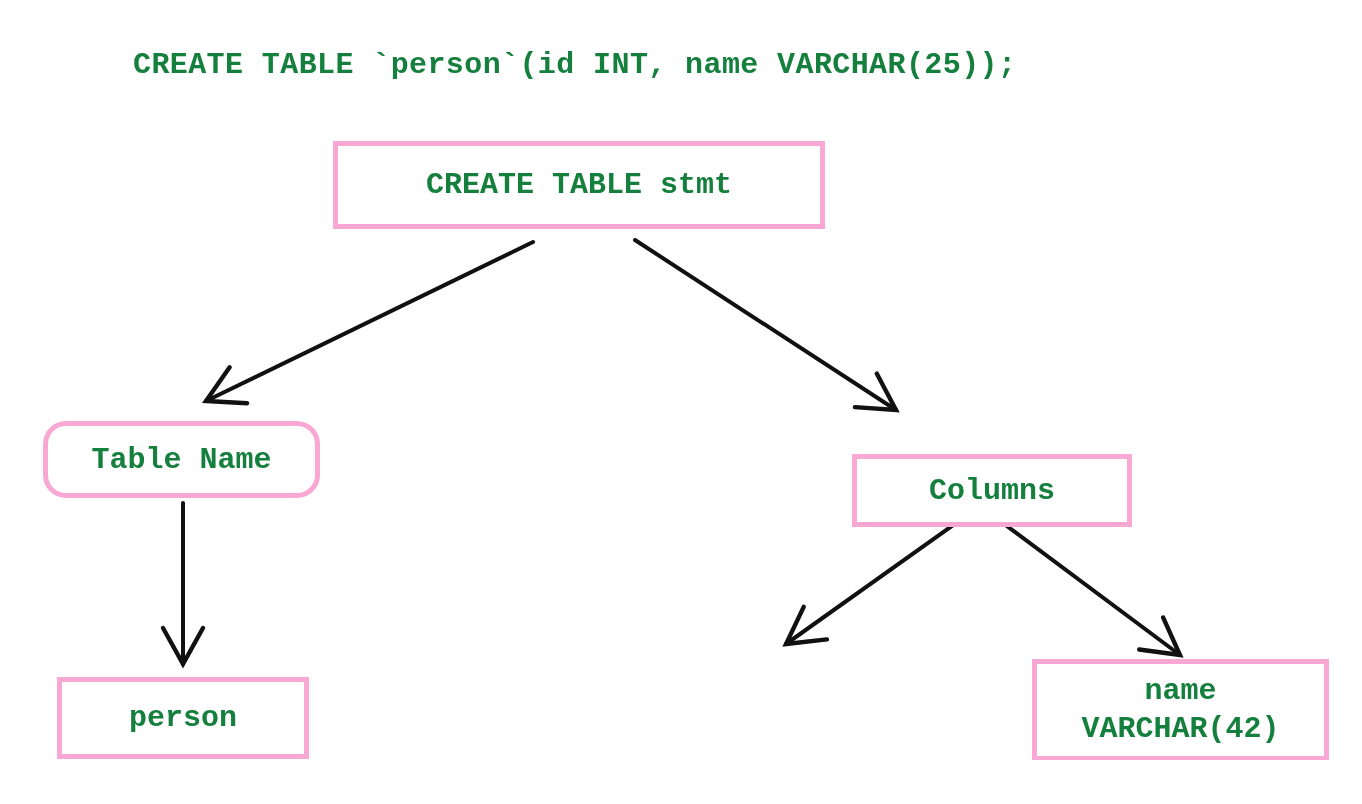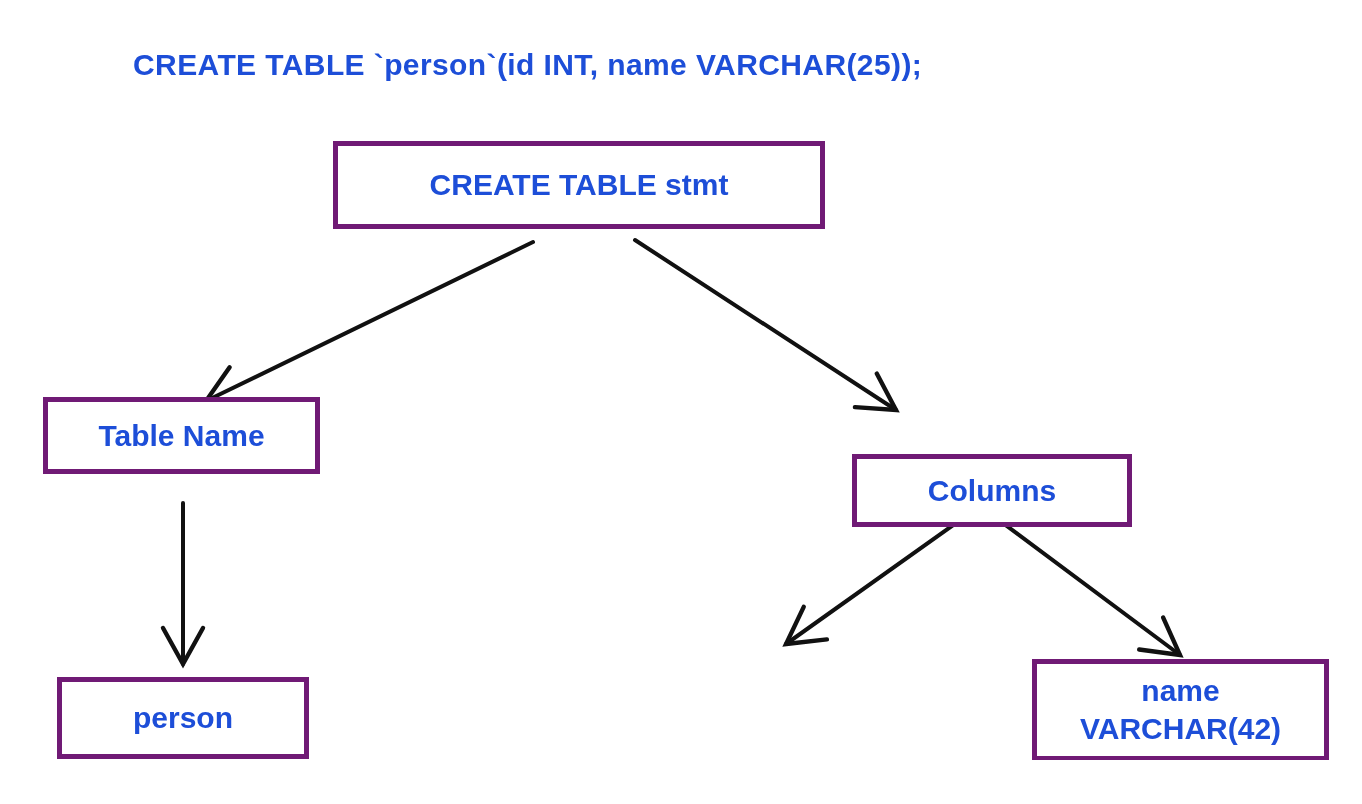--- a/index.html
+++ b/index.html
@@ -6,22 +6,22 @@
     margin: 0;
     padding: 0;
     background: #ffffff;
   }
   .canvas {
     position: relative;
     width: 1362px;
     height: 760px;
     background: #ffffff;
     overflow: hidden;
-    font-family: Liberation Sans, sans-serif;
-    color: #1d4ed8;
+    font-family: Liberation Mono, monospace;
+    color: #15803d;
   }
   .stmt {
     position: absolute;
     left: 133px;
     top: 48px;
     font-size: 30px;
     font-weight: bold;
     letter-spacing: 0.4px;
     white-space: pre;
   }
@@ -33,34 +33,34 @@
     height: 804px;
   }
   .edges line {
     stroke: #111111;
     stroke-width: 4;
     stroke-linecap: round;
   }
   .node {
     position: absolute;
     box-sizing: border-box;
-    border: 5px solid #701a75;
+    border: 5px solid #f9a8d4;
     background: #ffffff;
     display: flex;
     flex-direction: column;
     align-items: center;
     justify-content: center;
     text-align: center;
     font-size: 30px;
     font-weight: bold;
     line-height: 38px;
     white-space: pre;
   }
   .node-stmt      { left: 333px;  top: 141px; width: 492px; height: 88px;  }
-  .node-tablename { left: 43px;   top: 397px; width: 277px; height: 77px;  }
+  .node-tablename { left: 43px;   top: 421px; width: 277px; height: 77px; border-radius: 23px;  }
   .node-columns   { left: 852px;  top: 454px; width: 280px; height: 73px;  }
   .node-person    { left: 57px;   top: 677px; width: 252px; height: 82px;  }
   .node-col-id    { left: 636px;  top: 667px; width: 252px; height: 100px; }
   .node-col-name  { left: 1032px; top: 659px; width: 297px; height: 102px; }
 </style>
 </head>
 <body>
 
 <div class="canvas">
 

